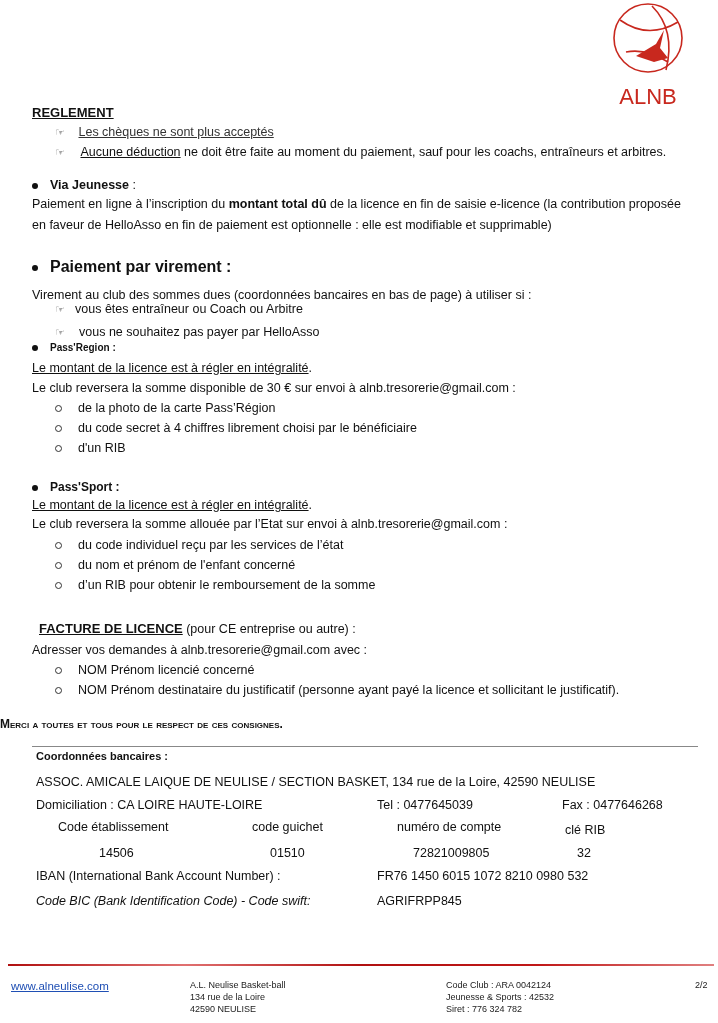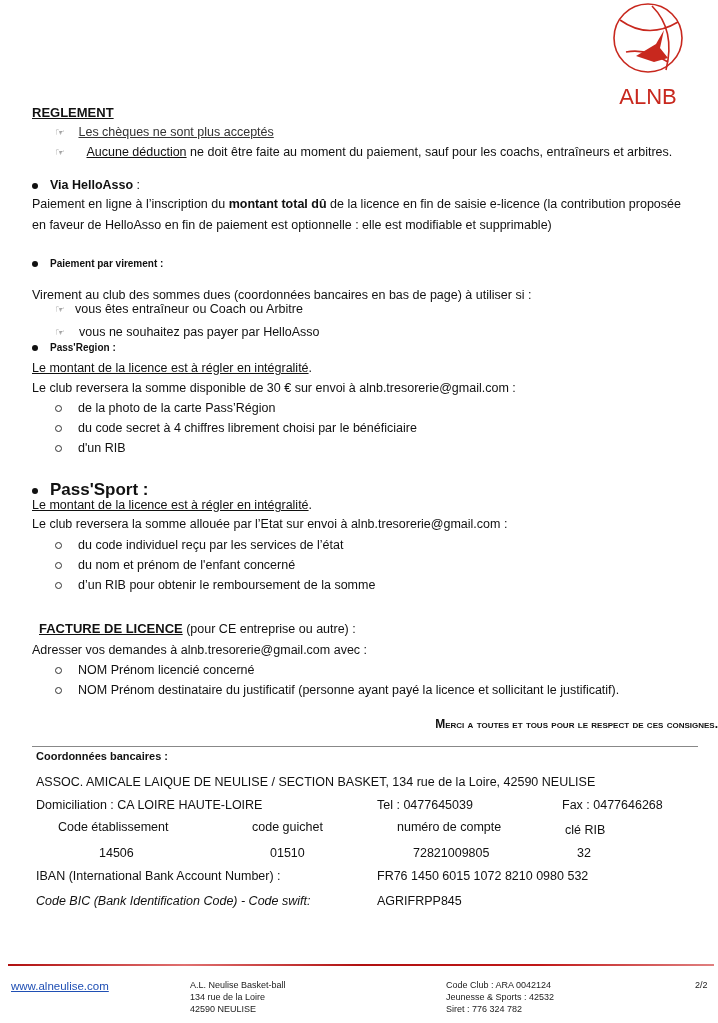--- a/index.html
+++ b/index.html
@@ -34,32 +34,32 @@
   </svg>
 </div>
 
 <div class="abs h" style="left:32px;top:105px;">REGLEMENT</div>
 <div class="abs" style="left:55px;top:125px;">
   <span class="hand">☞</span>
   <span class="u" style="margin-left:6px;color:#333;">Les chèques ne sont plus acceptés</span>
 </div>
 <div class="abs" style="left:55px;top:145px;">
   <span class="hand">☞</span>
-  <span class="u" style="margin-left:14px;">Aucune déduction</span><span> ne doit être faite au moment du paiement, sauf pour les coachs, entraîneurs et arbitres.</span>
+  <span class="u" style="margin-left:8px;">Aucune déduction</span><span> ne doit être faite au moment du paiement, sauf pour les coachs, entraîneurs et arbitres.</span>
 </div>
 
 <div class="abs" style="left:32px;top:178px;">
-  <span class="dot"></span><span class="b">Via HelloAsso</span><span> :</span>
+  <span class="dot"></span><span class="b">Via Jeunesse</span><span> :</span>
 </div>
 <div class="abs" style="left:32px;top:197px;">
   <span>Paiement en ligne à l’inscription du </span><span class="b">montant total dû</span><span> de la licence en fin de saisie e-licence (la contribution proposée</span>
 </div>
 <div class="abs" style="left:32px;top:218px;">en faveur de HelloAsso en fin de paiement est optionnelle : elle est modifiable et supprimable)</div>
 
-<div class="abs" style="left:32px;top:258px;font-size:10px;">
+<div class="abs" style="left:32px;top:258px;font-size:16px;">
   <span class="dot"></span><span class="b">Paiement par virement :</span>
 </div>
 <div class="abs" style="left:32px;top:288px;">Virement au club des sommes dues (coordonnées bancaires en bas de page) à utiliser si :</div>
 <div class="abs" style="left:55px;top:302px;">
   <span class="hand">☞</span><span style="margin-left:6px;">vous êtes entraîneur ou Coach ou Arbitre</span>
 </div>
 <div class="abs" style="left:55px;top:325px;">
   <span class="hand">☞</span><span style="margin-left:10px;">vous ne souhaitez pas payer par HelloAsso</span>
 </div>
 
@@ -67,39 +67,39 @@
   <span class="dot"></span><span class="b">Pass'Region :</span>
 </div>
 <div class="abs" style="left:32px;top:361px;">
   <span class="u">Le montant de la licence est à régler en intégralité</span><span>.</span>
 </div>
 <div class="abs" style="left:32px;top:381px;">Le club reversera la somme disponible de 30 € sur envoi à alnb.tresorerie@gmail.com :</div>
 <div class="abs" style="left:55px;top:401px;"><span class="circ"></span><span>de la photo de la carte Pass’Région</span></div>
 <div class="abs" style="left:55px;top:421px;"><span class="circ"></span><span>du code secret à 4 chiffres librement choisi par le bénéficiaire</span></div>
 <div class="abs" style="left:55px;top:441px;"><span class="circ"></span><span>d'un RIB</span></div>
 
-<div class="abs" style="left:32px;top:480px;font-size:17px;">
+<div class="abs" style="left:32px;top:480px;font-size:12px;">
   <span class="dot"></span><span class="b">Pass'Sport :</span>
 </div>
 <div class="abs" style="left:32px;top:498px;">
   <span class="u">Le montant de la licence est à régler en intégralité</span><span>.</span>
 </div>
 <div class="abs" style="left:32px;top:517px;">Le club reversera la somme allouée par l’Etat sur envoi à alnb.tresorerie@gmail.com :</div>
 <div class="abs" style="left:55px;top:538px;"><span class="circ"></span><span>du code individuel reçu par les services de l’état</span></div>
 <div class="abs" style="left:55px;top:558px;"><span class="circ"></span><span>du nom et prénom de l'enfant concerné</span></div>
 <div class="abs" style="left:55px;top:578px;"><span class="circ"></span><span>d’un RIB pour obtenir le remboursement de la somme</span></div>
 
 <div class="abs" style="left:32px;top:621px;padding-left:7px;">
   <span class="h">FACTURE DE LICENCE</span><span> (pour CE entreprise ou autre) :</span>
 </div>
 <div class="abs" style="left:32px;top:643px;">Adresser vos demandes à alnb.tresorerie@gmail.com avec :</div>
 <div class="abs" style="left:55px;top:663px;"><span class="circ"></span><span>NOM Prénom licencié concerné</span></div>
 <div class="abs" style="left:55px;top:683px;"><span class="circ"></span><span>NOM Prénom destinataire du justificatif (personne ayant payé la licence et sollicitant le justificatif).</span></div>
 
-<div class="abs smallcaps" style="left:0;width:718px;text-align:right;top:717px;">Merci a toutes et tous pour le respect de ces consignes.</div>
+<div class="abs smallcaps" style="left:0;width:718px;text-align:left;top:717px;">Merci a toutes et tous pour le respect de ces consignes.</div>
 
 <div class="rule" style="top:746px;"></div>
 
 <div class="abs b" style="left:36px;top:750px;font-size:11px;">Coordonnées bancaires :</div>
 <div class="abs" style="left:36px;top:775px;">ASSOC. AMICALE LAIQUE DE NEULISE / SECTION BASKET, 134 rue de la Loire, 42590 NEULISE</div>
 <div class="abs" style="left:36px;top:798px;">Domiciliation : CA LOIRE HAUTE-LOIRE</div>
 <div class="abs" style="left:377px;top:798px;">Tel : 0477645039</div>
 <div class="abs" style="left:562px;top:798px;">Fax : 0477646268</div>
 
 <div class="abs" style="left:58px;top:820px;">Code établissement</div>

